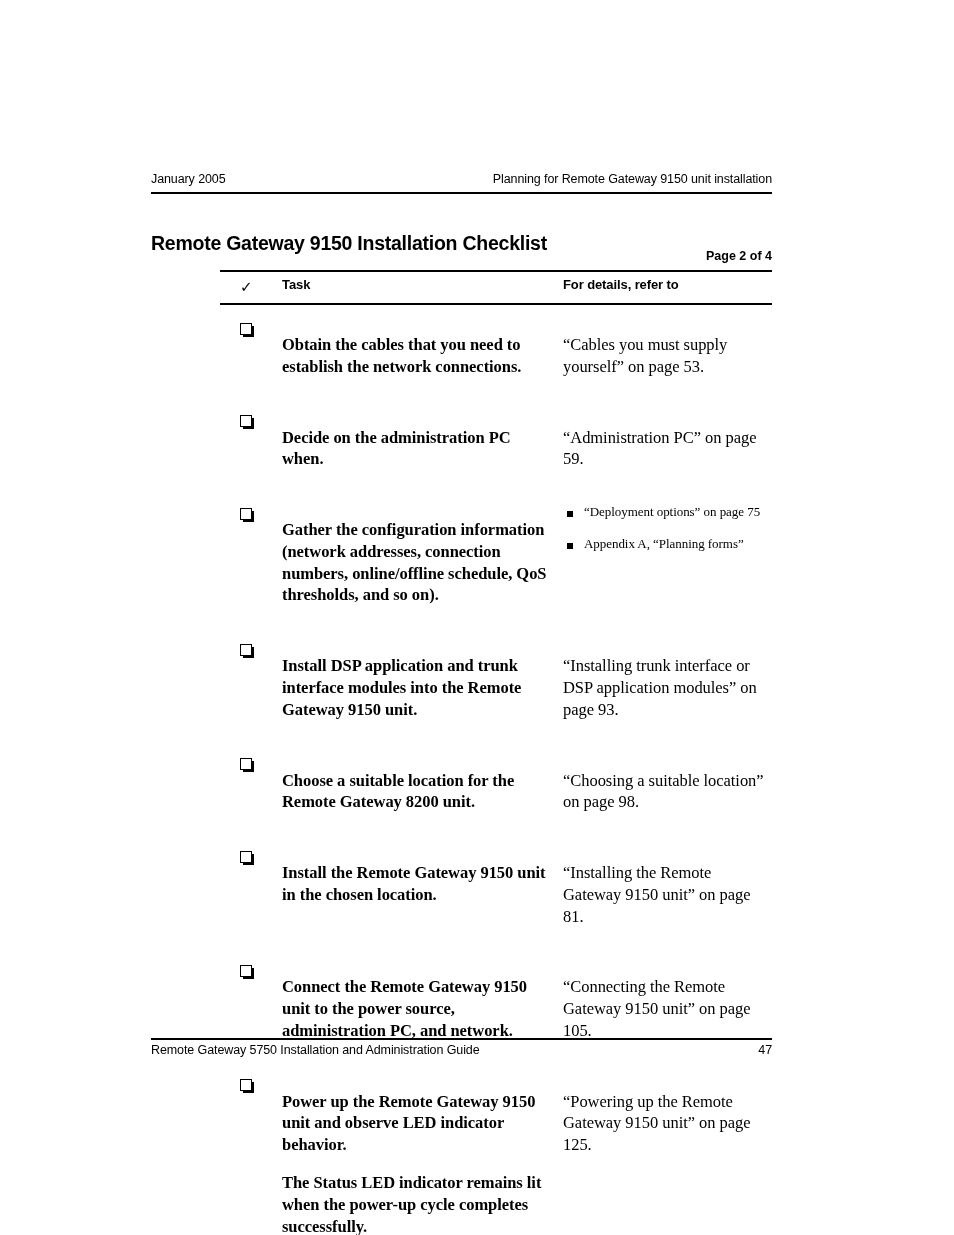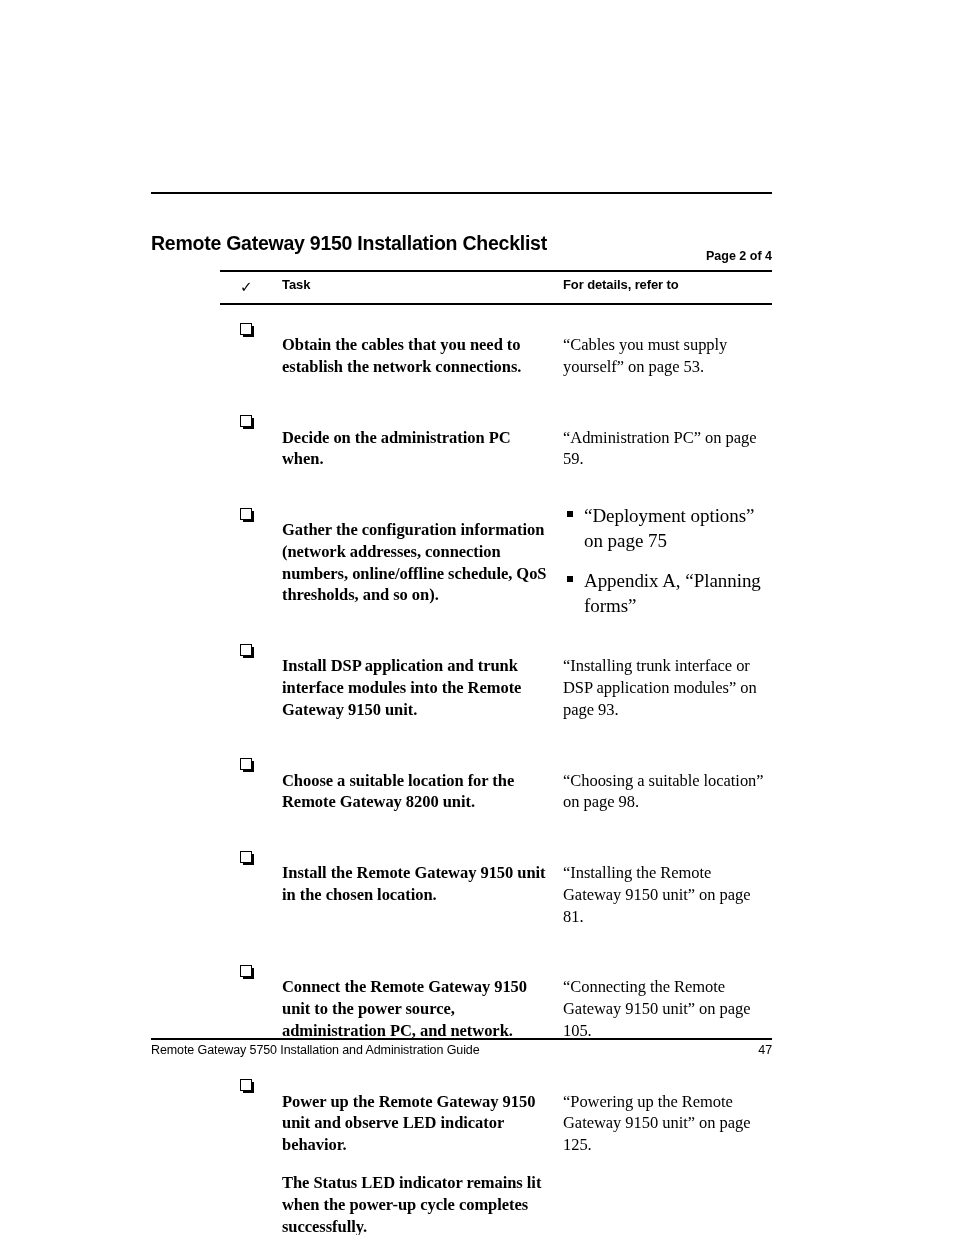--- a/index.html
+++ b/index.html
@@ -175,21 +175,21 @@
 
   ul.ref-list {
     margin: 0;
     padding: 0;
     list-style: none;
   }
   ul.ref-list li {
     position: relative;
     padding-left: 21px;
     font-family: "Liberation Serif", serif;
-    font-size: 19px;
+    font-size: 13px;
     line-height: 1.32;
     letter-spacing: -0.05px;
   }
   ul.ref-list li + li { margin-top: 15px; }
   ul.ref-list li .sq {
     position: absolute;
     left: 4px;
     top: 8px;
     width: 6px;
     height: 6px;
@@ -218,20 +218,24 @@
     letter-spacing: -0.1px;
   }
   .run-foot .guide { white-space: nowrap; }
   .run-foot .pageno { white-space: nowrap; }
 </style>
 </head>
 <body>
 
 <div class="page">
 
+  <div class="run-head">
+    <span class="date">January 2005</span>
+    <span class="chapter">Planning for Remote Gateway 9150 unit installation</span>
+  </div>
   <div class="rule-head"></div>
 
   <h1 class="doc-title">Remote Gateway 9150 Installation Checklist</h1>
   <div class="page-of">Page 2 of 4</div>
 
   <div class="tbl">
     <div class="rule-top"></div>
 
     <div class="thead">
       <div class="col-check">

